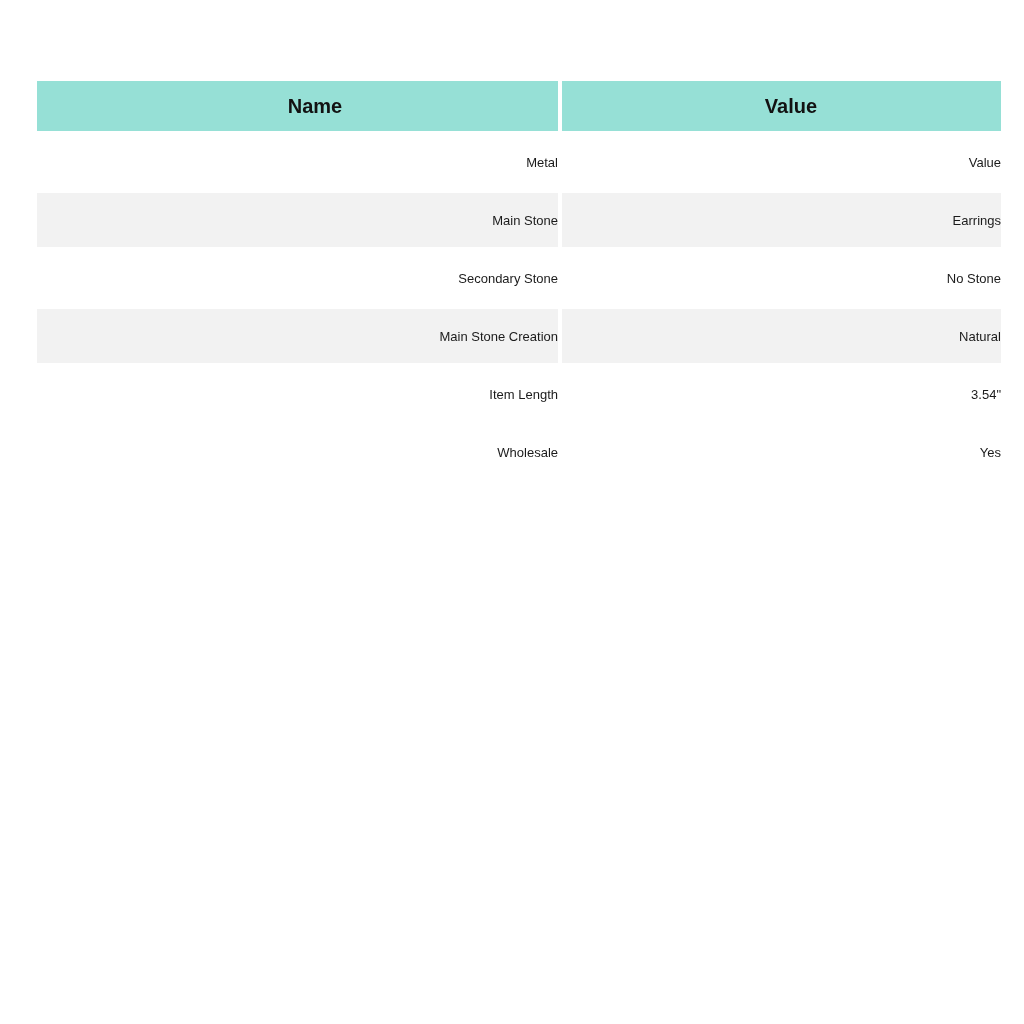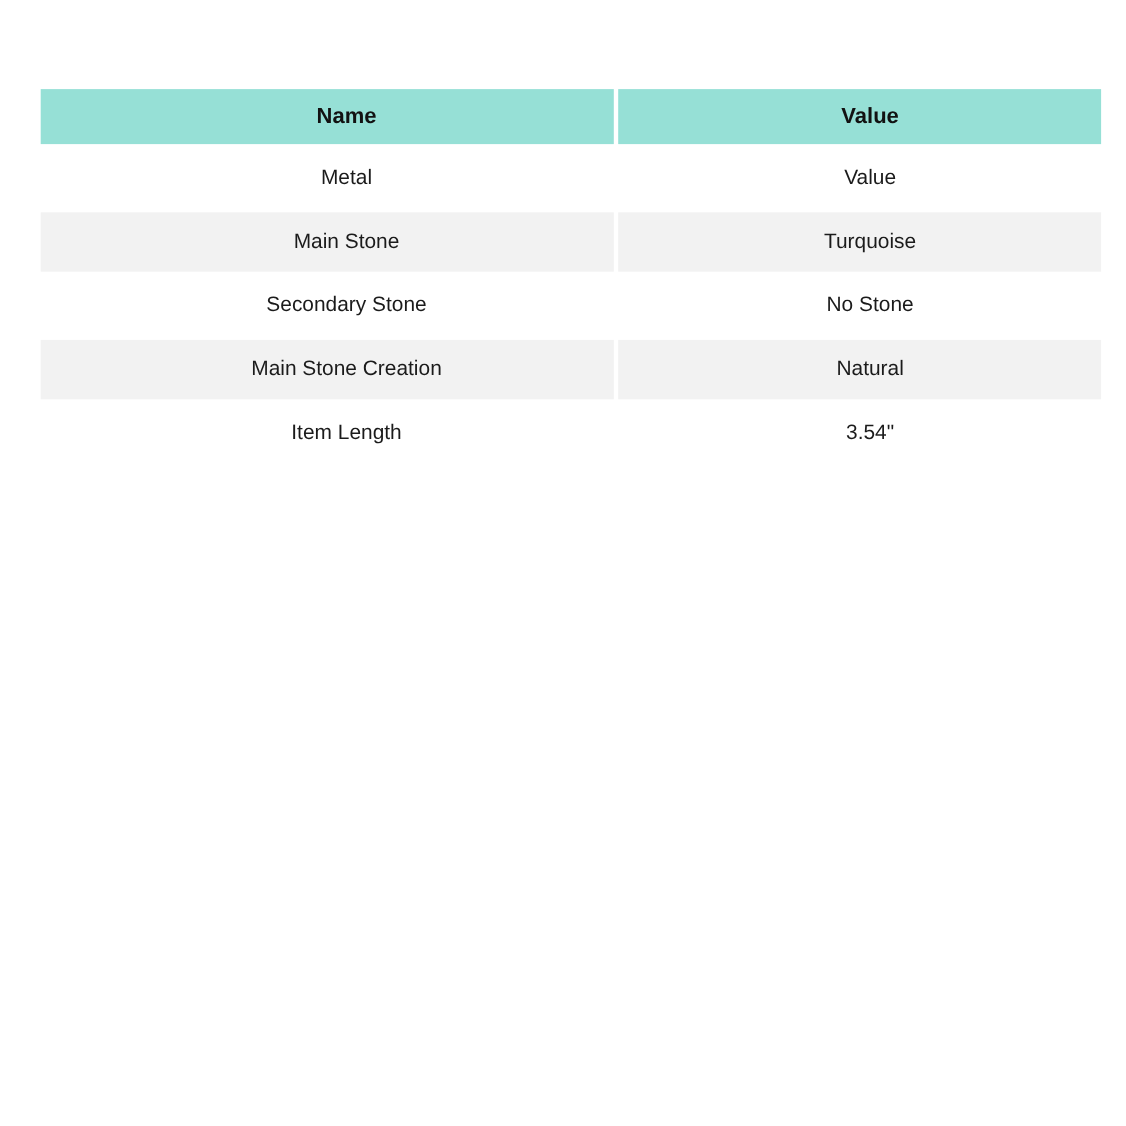--- a/index.html
+++ b/index.html
@@ -27,23 +27,23 @@
     text-align: center;
     vertical-align: middle;
     font-size: 20px;
     font-weight: 700;
     color: #121212;
     padding: 0;
   }
   table.spec-table td {
     background: #ffffff;
     height: 54px;
-    text-align: center;
+    text-align: right;
     vertical-align: middle;
-    font-size: 19px;
+    font-size: 13px;
     font-weight: 400;
     color: #1b1b1b;
     padding: 0;
     overflow: hidden;
     white-space: nowrap;
   }
   table.spec-table tr.striped td {
     background: var(--stripe-bg, #f2f2f2);
   }
   .col-name  { width: 486px; padding-left: 35px !important; }
@@ -61,29 +61,33 @@
       </tr>
     </thead>
     <tbody>
 
     <tr>
           <td class="col-name">Metal</td>
           <td class="col-value">Value</td>
         </tr>
         <tr class="striped">
           <td class="col-name">Main Stone</td>
-          <td class="col-value">Turquoise</td>
+          <td class="col-value">Earrings</td>
         </tr>
         <tr>
           <td class="col-name">Secondary Stone</td>
           <td class="col-value">No Stone</td>
         </tr>
         <tr class="striped">
           <td class="col-name">Main Stone Creation</td>
           <td class="col-value">Natural</td>
         </tr>
         <tr>
           <td class="col-name">Item Length</td>
           <td class="col-value">3.54"</td>
         </tr>
+        <tr>
+          <td class="col-name">Wholesale</td>
+          <td class="col-value">Yes</td>
+        </tr>
       </tbody>
   </table>
 </div>
 
 </body></html>

